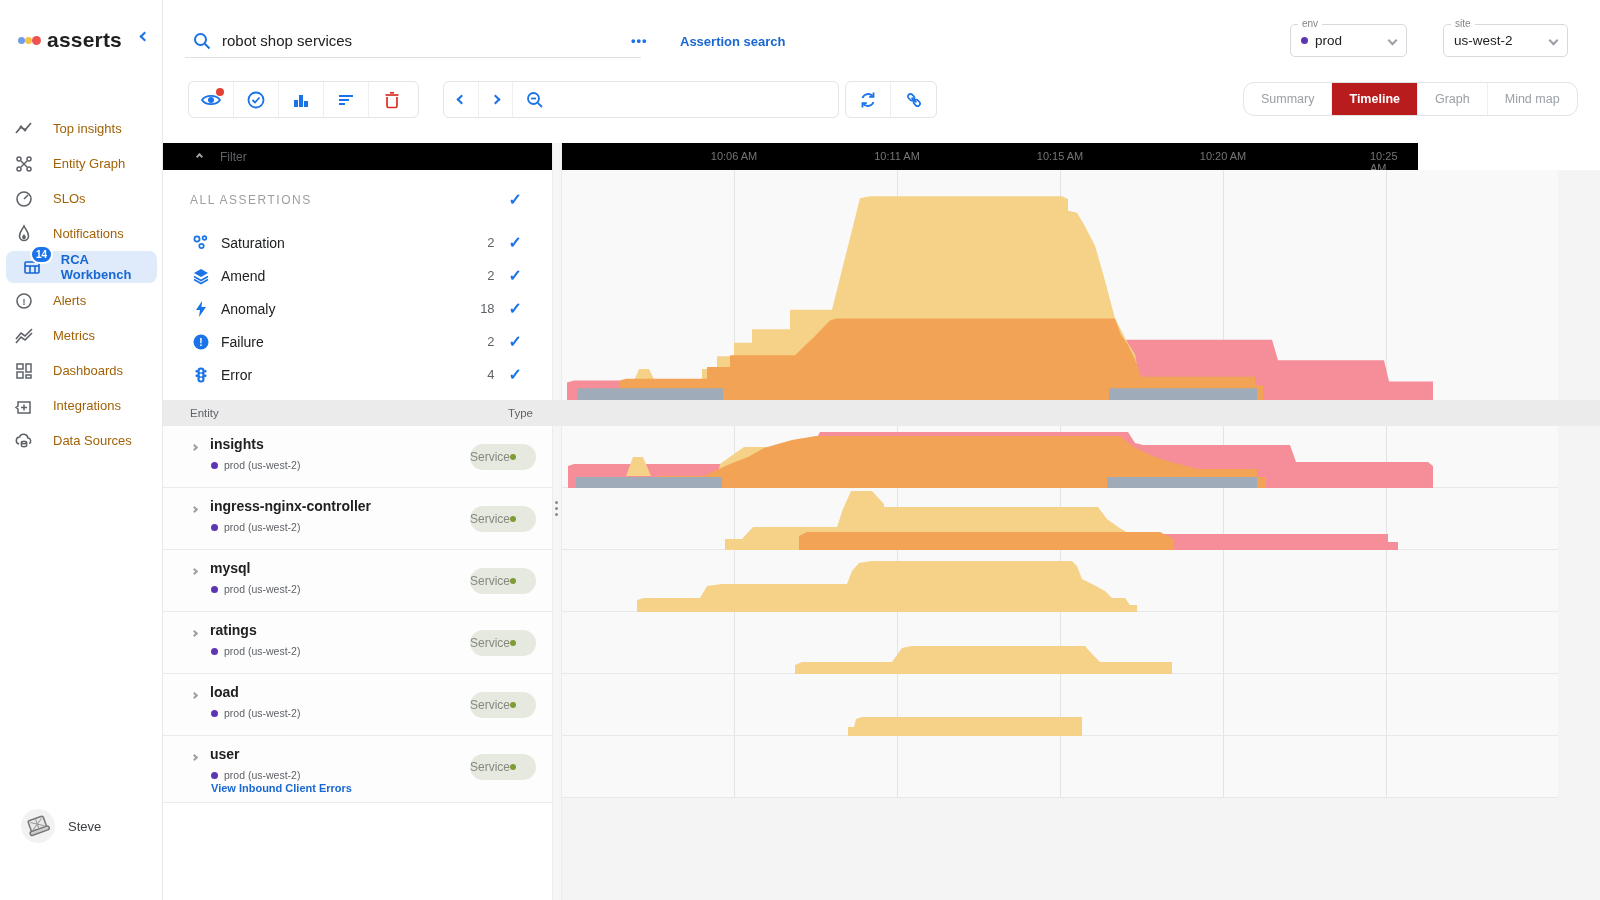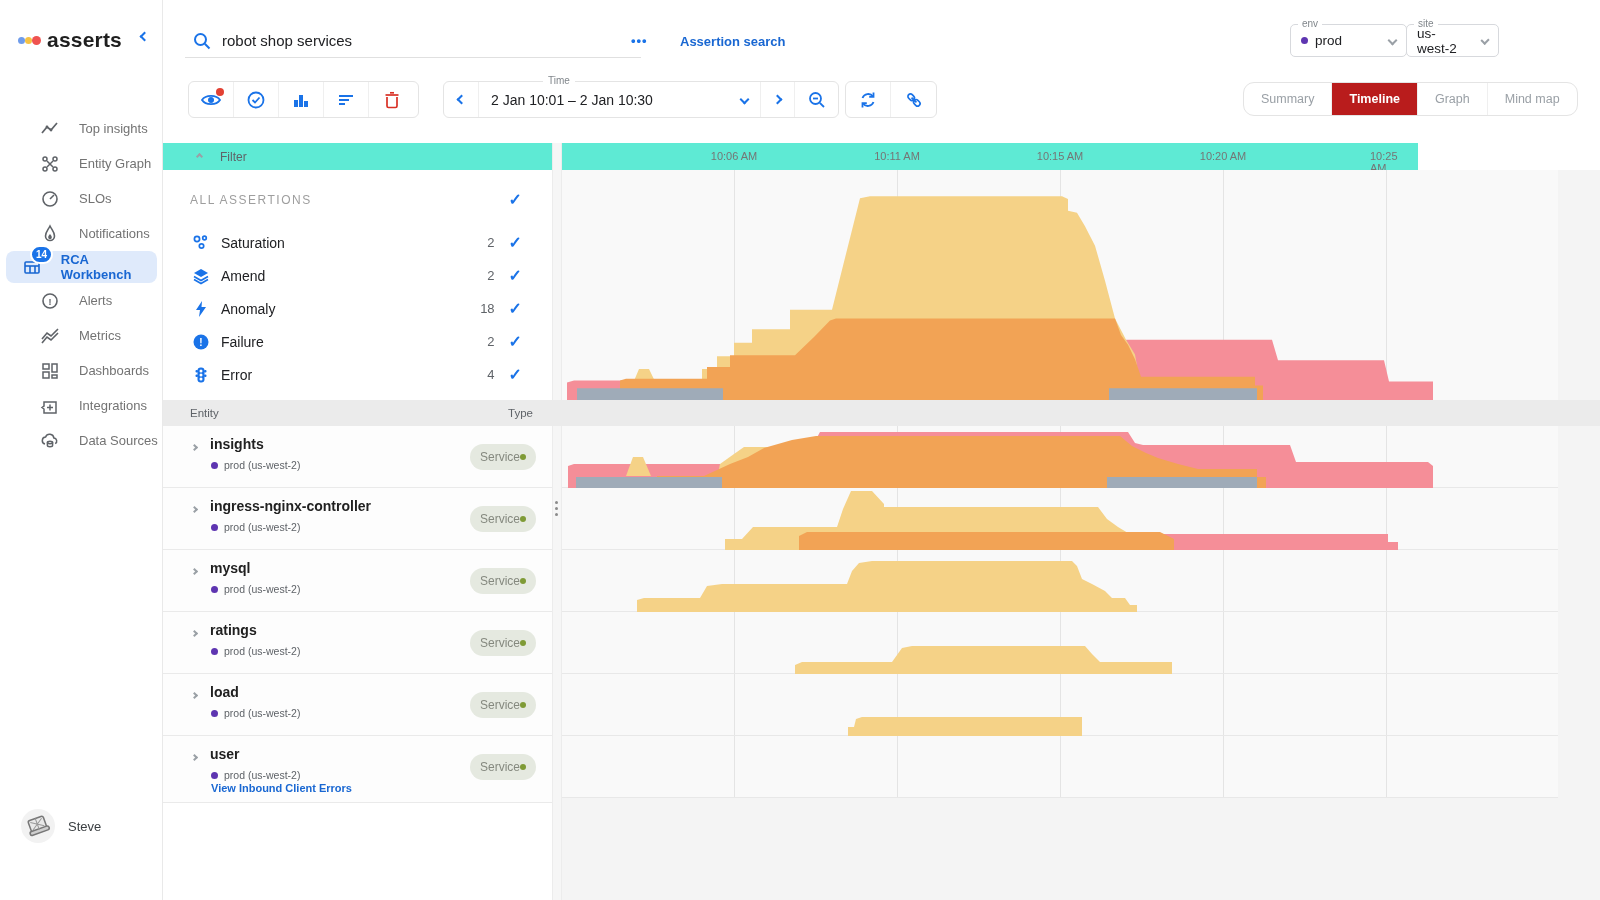--- a/index.html
+++ b/index.html
@@ -15,21 +15,21 @@
   .chev.blue{border-color:#1a73e8}
   .chev.grey{border-color:#9aa0a6}
   .chev.sm{width:5px;height:5px}
   
   .sidebar{left:0;top:0;width:163px;height:900px;border-right:1px solid #e9e9e9;background:#fff}
   .logo{left:18px;top:28px;display:flex;align-items:center;gap:0}
   .logo .d{border-radius:50%}
   .logo-text{font-size:21px;font-weight:bold;color:#1f1f1f;letter-spacing:.2px;margin-left:6px}
   .collapse{left:141px;top:33px}
   .nav{left:0;top:111px;width:163px}
-  .nav-item{position:relative;height:35px;display:flex;align-items:center;padding-left:39px;color:#737373;font-size:13px;cursor:pointer}
+  .nav-item{position:relative;height:35px;display:flex;align-items:center;padding-left:13px;color:#a16207;font-size:13px;cursor:pointer}
   .nav-item .ic{width:22px;height:20px;margin-right:18px;display:flex;align-items:center;justify-content:center}
   .nav-item.active{background:#dfeafb;border-radius:8px;margin:0 6px;padding-left:16px;color:#1967d2;font-weight:bold;height:32px}
   .badge{position:absolute;left:24px;top:-6px;min-width:19px;height:19px;border-radius:10px;background:#1a73e8;color:#fff;font-size:10px;display:flex;align-items:center;justify-content:center;padding:0 4px;border:2px solid #fff}
   .user{left:20px;top:808px;display:flex;align-items:center;gap:12px;font-size:13px;color:#3c4043}
   
   .srch-ic{left:192px;top:31px}
   .srch-val{left:222px;top:32px;font-size:15px;color:#202124}
   .srch-line{left:185px;top:57px;width:456px;height:1px;background:#e0e0e0}
   .more{left:631px;top:33px;color:#1a73e8;font-size:13px;letter-spacing:1px;font-weight:bold}
   .alink{left:680px;top:34px;color:#1967d2;font-size:13px;font-weight:bold;text-decoration:none}
@@ -45,42 +45,42 @@
   .reddot{position:absolute;top:6px;right:9px;width:8px;height:8px;border-radius:50%;background:#e34133}
   .timefield{position:relative;width:282px;display:flex;align-items:center;padding:0 12px;border-right:1px solid #efefef;cursor:pointer}
   .timelabel{position:absolute;top:-7px;left:64px;background:#fff;font-size:10px;color:#80868b;padding:0 5px}
   .timeval{font-size:14px;color:#202124}
   
   .tabs{left:1243px;top:82px;height:34px;display:flex;border:1px solid #e4e4e4;border-radius:11px;overflow:hidden;background:#fff}
   .tab{display:flex;align-items:center;justify-content:center;font-size:12.5px;color:#9aa0a6;border-right:1px solid #efefef;padding:0 17px;cursor:pointer}
   .tab.last{border-right:none}
   .tab.active{background:#b91c1c;color:#fff;font-weight:bold}
   
-  .band{left:163px;top:143px;width:1255px;height:27px;background:#5eead4;display:flex;align-items:center}
+  .band{left:163px;top:143px;width:1255px;height:27px;background:#000000;display:flex;align-items:center}
   .bandtxt{font-size:12px;color:#5f6368}
   .axislab{position:absolute;top:7px;font-size:11px;color:#757575;transform:translateX(-50%)}
   .eband{left:163px;top:400px;width:1437px;height:26px;background:#ebebeb;z-index:5}
   .eband span{position:absolute;top:7px;font-size:11.5px;color:#5f6368}
   
   .fpanel{left:163px;top:170px;width:389px;height:230px;background:#fff}
   .allrow{position:absolute;left:27px;right:30px;top:20px;display:flex;align-items:center}
   .alllab{font-size:12px;letter-spacing:1.5px;color:#9e9e9e}
   .frow{position:absolute;left:27px;right:30px;height:33px;display:flex;align-items:center}
   .frow .fic{width:22px;display:flex;justify-content:center;margin-right:9px}
   .flab{font-size:14px;color:#202124}
   .fcount{font-size:13px;color:#5f6368;margin-right:14px}
   .check{color:#1a73e8;font-size:16px;font-weight:bold;cursor:pointer}
   
   .erows{left:163px;top:426px;width:389px}
   .erow{position:relative;height:62px;border-bottom:1px solid #eaeaea;background:#fdfdfd}
   .erow .xchev{position:absolute;left:29px;top:19px}
   .ename{position:absolute;left:47px;top:10px;font-size:14px;font-weight:bold;color:#212121;cursor:pointer}
   .esub{position:absolute;left:48px;top:33px;display:flex;align-items:center;gap:6px;font-size:10.5px;color:#5f6368}
   .elink{position:absolute;left:48px;top:46px;font-size:11px;color:#1967d2;text-decoration:none;font-weight:bold}
-  .pill{position:absolute;left:307px;top:18px;width:66px;height:26px;border-radius:13px;background:#e5e9e0;display:flex;align-items:center;justify-content:center;}
+  .pill{position:absolute;left:307px;top:18px;width:66px;height:26px;border-radius:13px;background:#e5e9e0;display:flex;align-items:center;justify-content:flex-start;}
   .pill span{font-size:12px;color:#85897f}
   .pdot{width:6px;height:6px;border-radius:50%;background:#7f9b36}
   
   .divider{left:552px;top:143px;width:10px;height:757px;background:#f6f6f6;border-left:1px solid #ececec;border-right:1px solid #ececec}
   .handle{position:absolute;left:2px;top:358px;display:flex;flex-direction:column;gap:3px;cursor:col-resize}
   .handle i{width:3px;height:3px;border-radius:50%;background:#8a8a8a}
   
   .chartgrey{left:562px;top:170px;width:1038px;height:730px;background:#f4f4f4}
   .chartwhite{position:absolute;left:0;top:0;width:996px;height:628px;background:#f9f9f9}
   .grid{position:absolute;top:0;bottom:0;width:1px;background:#e4e4e4}
@@ -230,21 +230,21 @@
 <span class="abs more">•••</span>
 <a class="abs alink" href="#">Assertion search</a>
 
 <div class="nselect" style="left:1290px;top:24px;width:117px">
   <span class="nlabel">env</span>
   <span class="dot" style="width:7px;height:7px;background:#5e35b1"></span>
   <span class="nval">prod</span>
   <span class="spacer"></span>
   <span class="chev grey down"></span>
 </div>
-<div class="nselect" style="left:1406px;top:24px;width:93px">
+<div class="nselect" style="left:1443px;top:24px;width:125px">
   <span class="nlabel">site</span>
   <span class="nval">us-west-2</span>
   <span class="spacer"></span>
   <span class="chev grey down"></span>
 </div>
 
 <div class="tgroup" style="left:188px;width:231px">
   <div class="tbtn">
     <svg width="22" height="20" viewBox="0 0 22 20">
         <path d="M2 10 C5.5 4.5 16.5 4.5 20 10 C16.5 15.5 5.5 15.5 2 10 Z" fill="none" stroke="#1a73e8" stroke-width="1.8"></path>
@@ -278,26 +278,20 @@
         <line x1="3.5" y1="5" x2="16.5" y2="5"></line>
         <line x1="8" y1="2.8" x2="12" y2="2.8"></line>
       </svg>
   </div>
 </div>
 
 <div class="tgroup" style="left:443px;width:396px">
   <div class="tbtn" style="width:35px">
       <span class="chev blue left"></span>
     </div>
-  <div class="timefield">
-    <span class="timelabel">Time</span>
-    <span class="timeval">2 Jan 10:01 – 2 Jan 10:30</span>
-    <span class="spacer"></span>
-    <span class="chev blue down"></span>
-  </div>
   <div class="tbtn" style="width:34px">
       <span class="chev blue right"></span>
     </div>
   <div class="tbtn last" style="width:43px">
     <svg width="20" height="20" viewBox="0 0 20 20" fill="none" stroke="#1a73e8" stroke-width="1.8">
         <circle cx="8.5" cy="8.5" r="5.5"></circle>
         <line x1="12.8" y1="12.8" x2="17" y2="17"></line>
         <line x1="6" y1="8.5" x2="11" y2="8.5"></line>
       </svg>
   </div>

